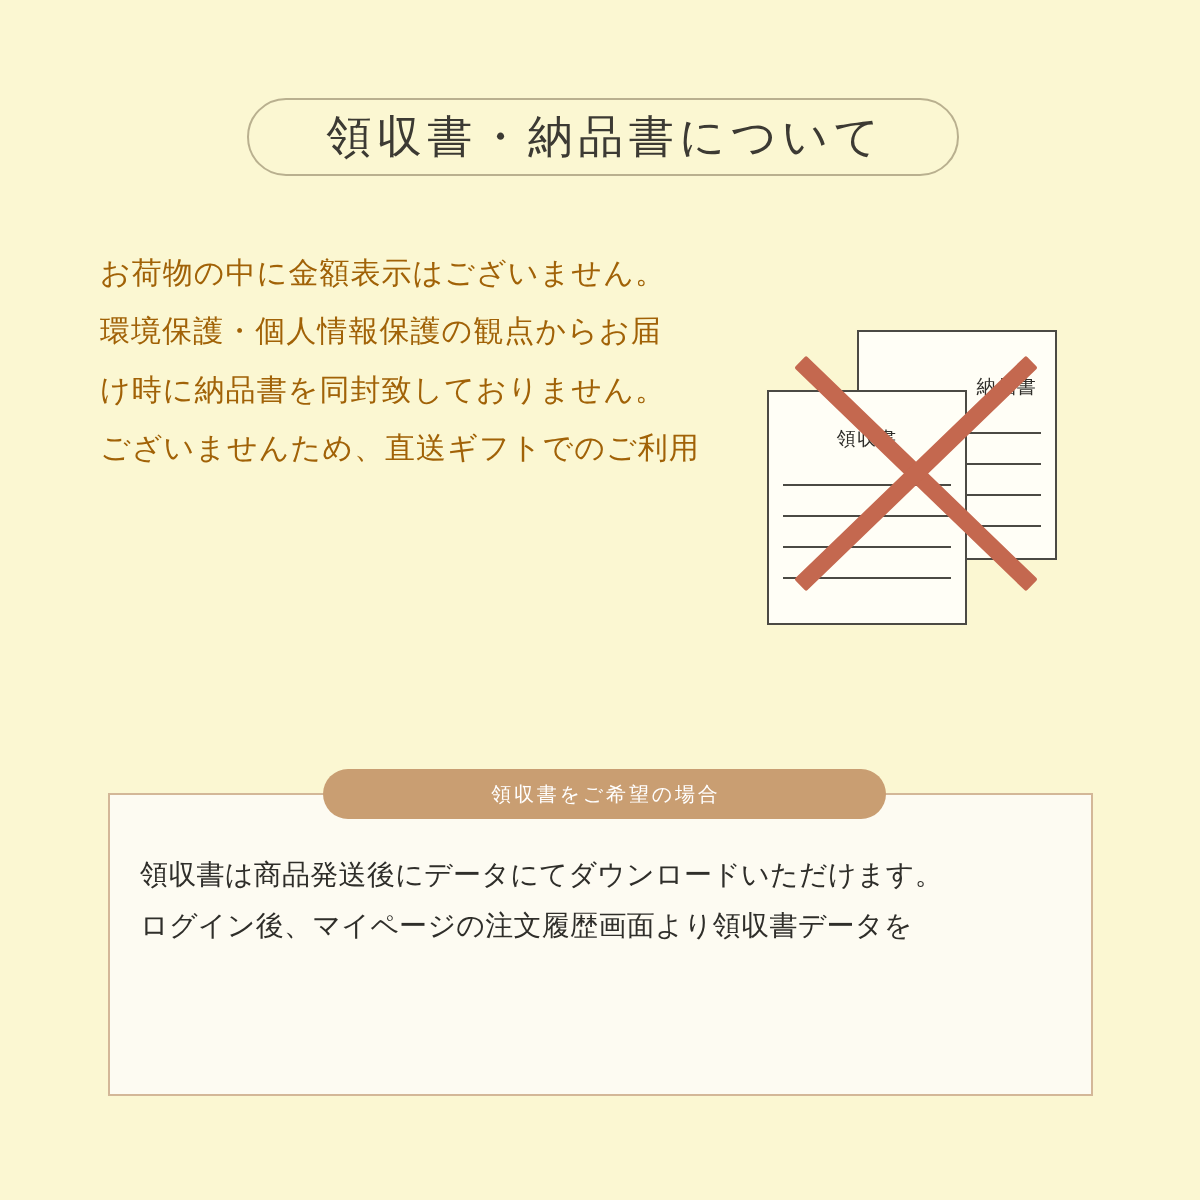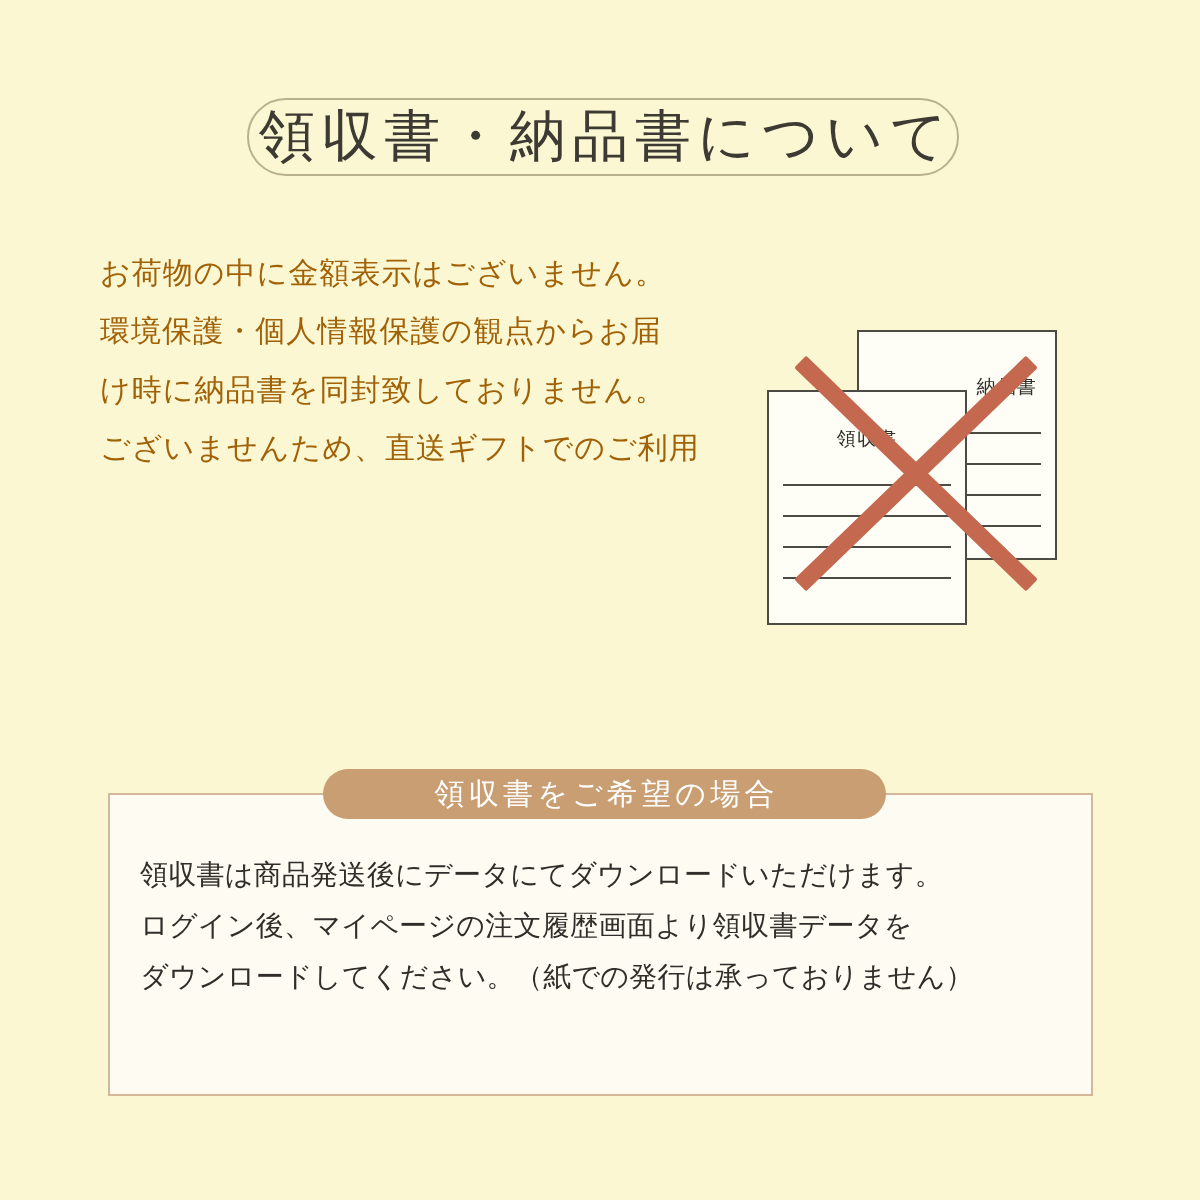--- a/index.html
+++ b/index.html
@@ -25,21 +25,21 @@
   .title-pill {
     width: 100%;
     height: 100%;
     border: 2px solid #b9b08f;
     border-radius: 39px;
     display: flex;
     align-items: center;
     justify-content: center;
   }
   .title-text {
-    font-size: 56px;
+    font-size: 45px;
     letter-spacing: 0.12em;
     color: #3c3a33;
     white-space: nowrap;
     padding-left: 0.12em;
   }
 
   
   .body-text {
     position: absolute;
     left: 100px;
@@ -134,21 +134,21 @@
     top: 769px;
     width: 563px;
     height: 50px;
     background: #c99e72;
     border-radius: 25px;
     display: flex;
     align-items: center;
     justify-content: center;
   }
   .panel-badge-text {
-    font-size: 30px;
+    font-size: 20px;
     letter-spacing: 0.14em;
     color: #ffffff;
     white-space: nowrap;
     padding-left: 0.14em;
   }
   .panel-body {
     position: absolute;
     left: 140px;
     top: 856px;
     width: 940px;
@@ -203,14 +203,13 @@
   </div>
 </div>
 
 <div class="panel"></div>
 <div class="panel-badge">
   <span class="panel-badge-text">領収書をご希望の場合</span>
 </div>
 <div class="panel-body">
   <p>領収書は商品発送後にデータにてダウンロードいただけます。</p>
   <p>ログイン後、マイページの注文履歴画面より領収書データを</p>
-  <p>ダウンロードしてください。（紙での発行は承っておりません）</p>
 </div>
 
 </body></html>

